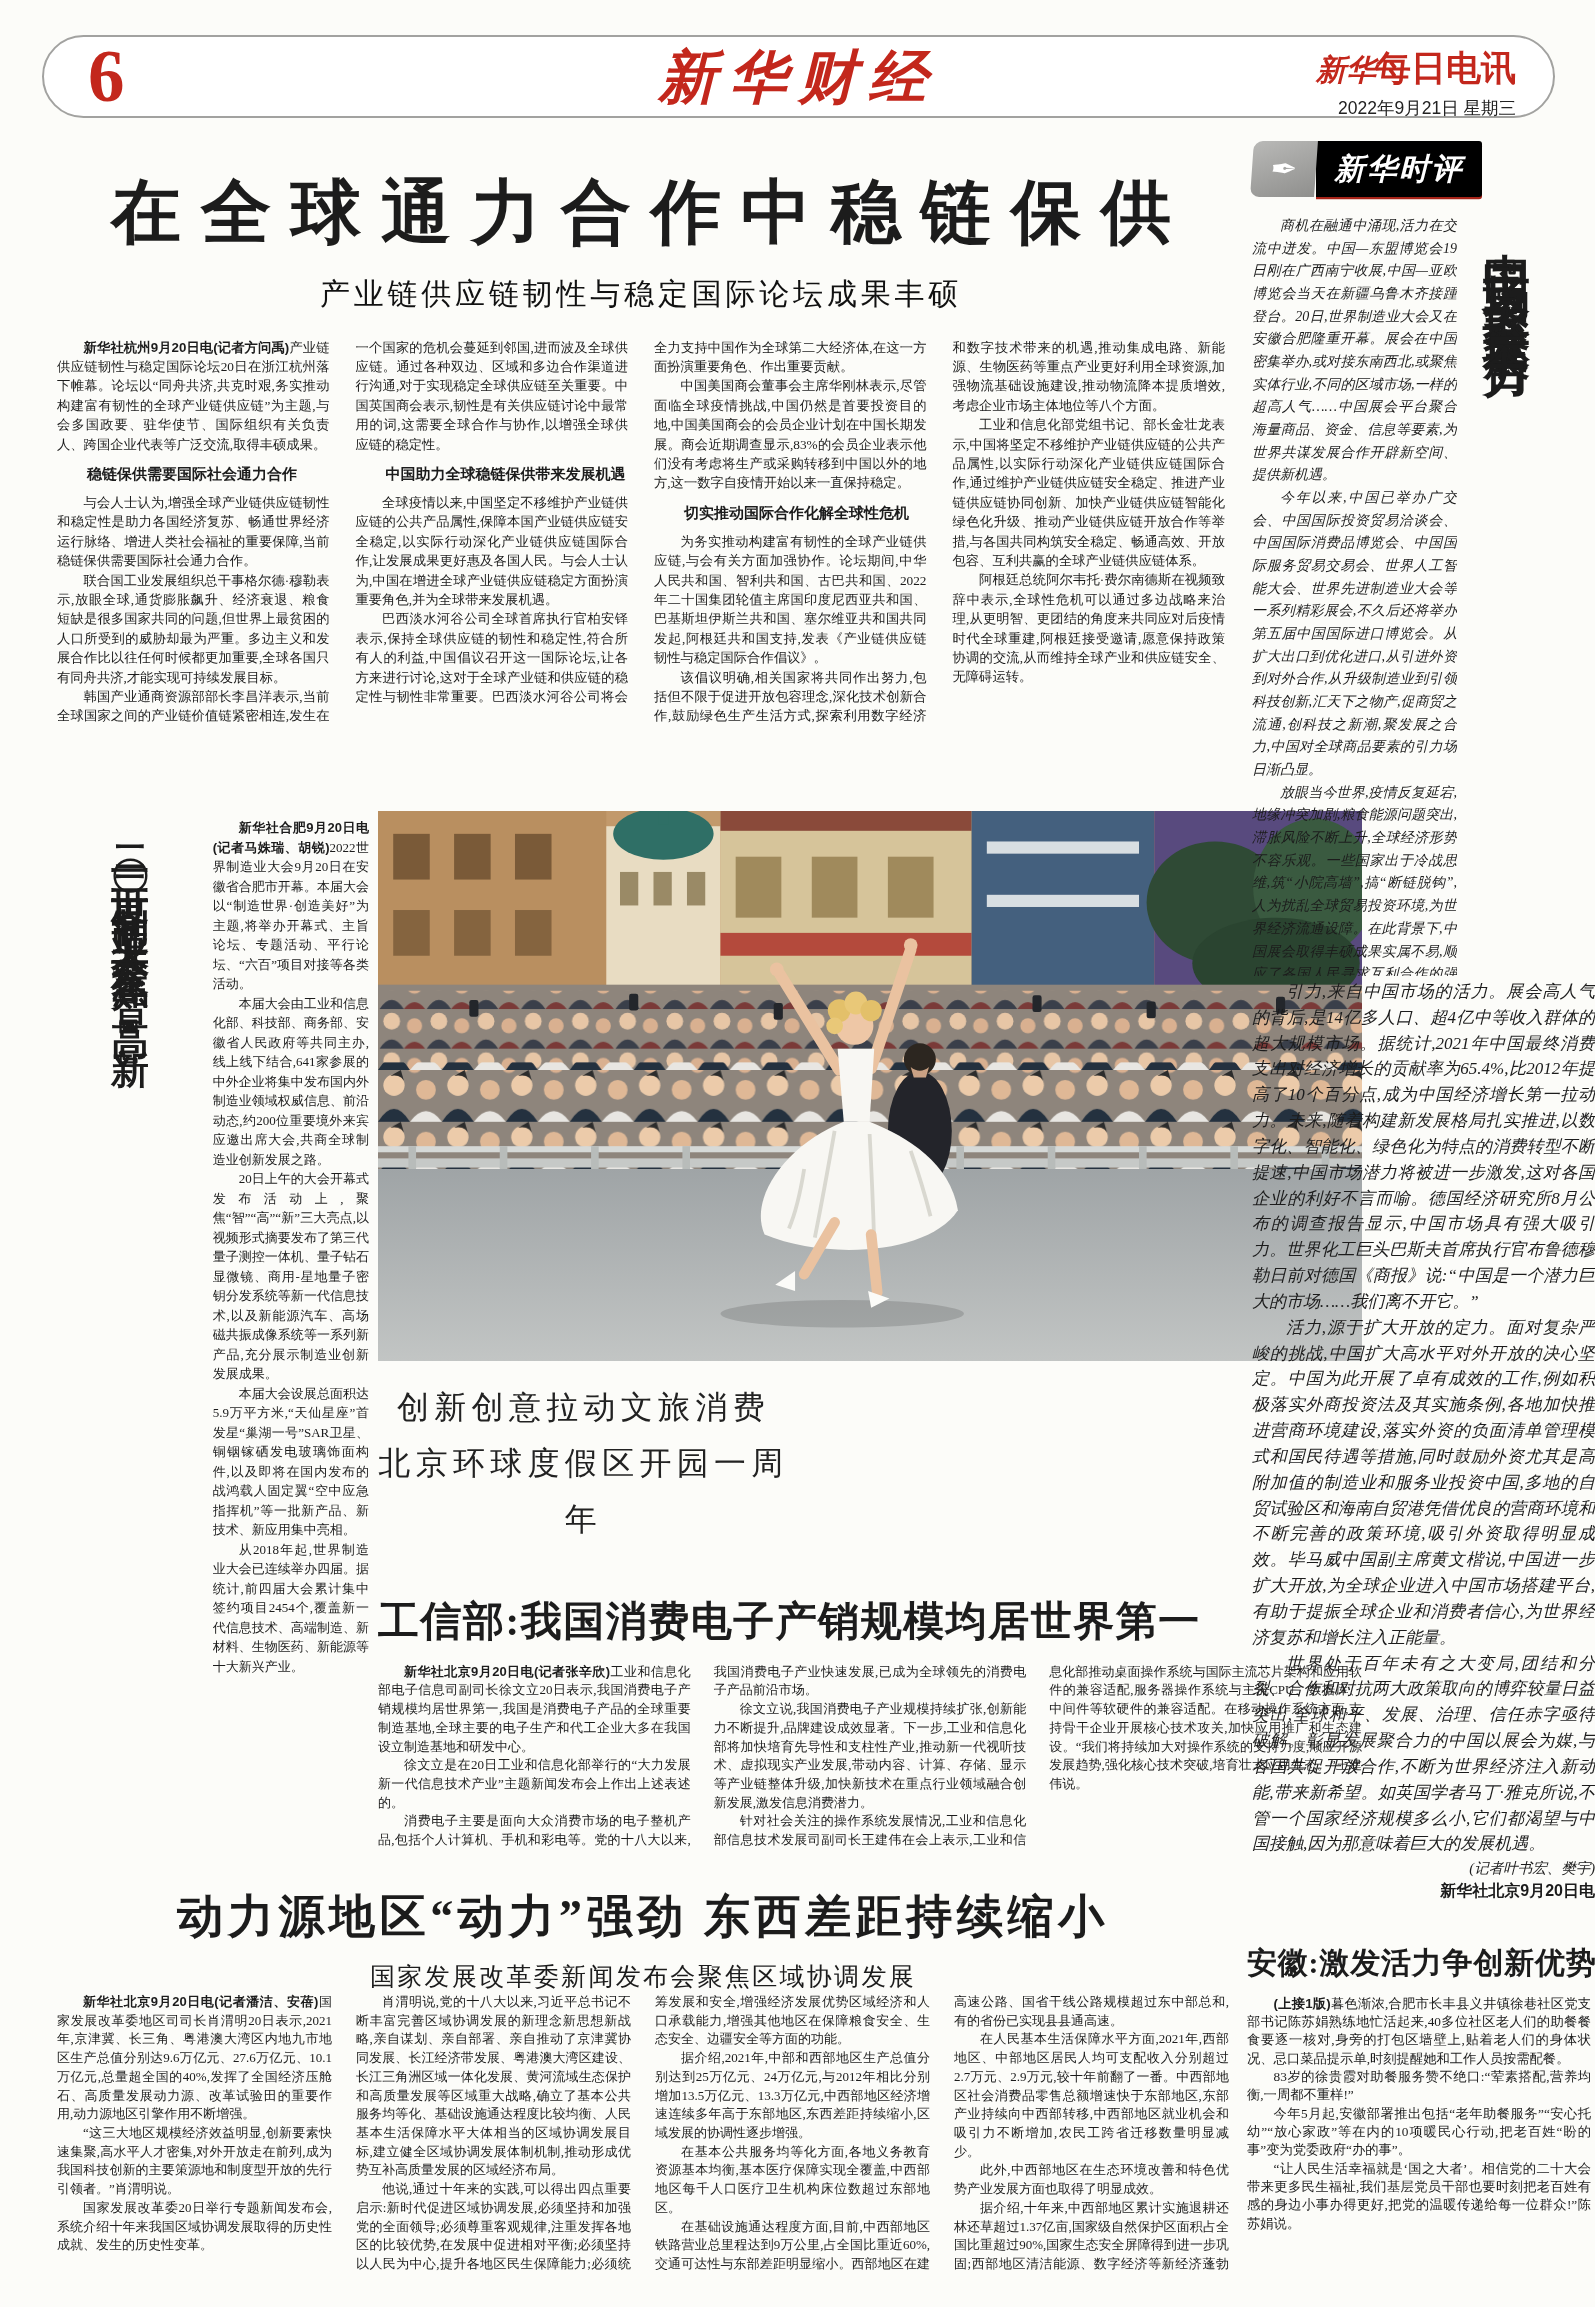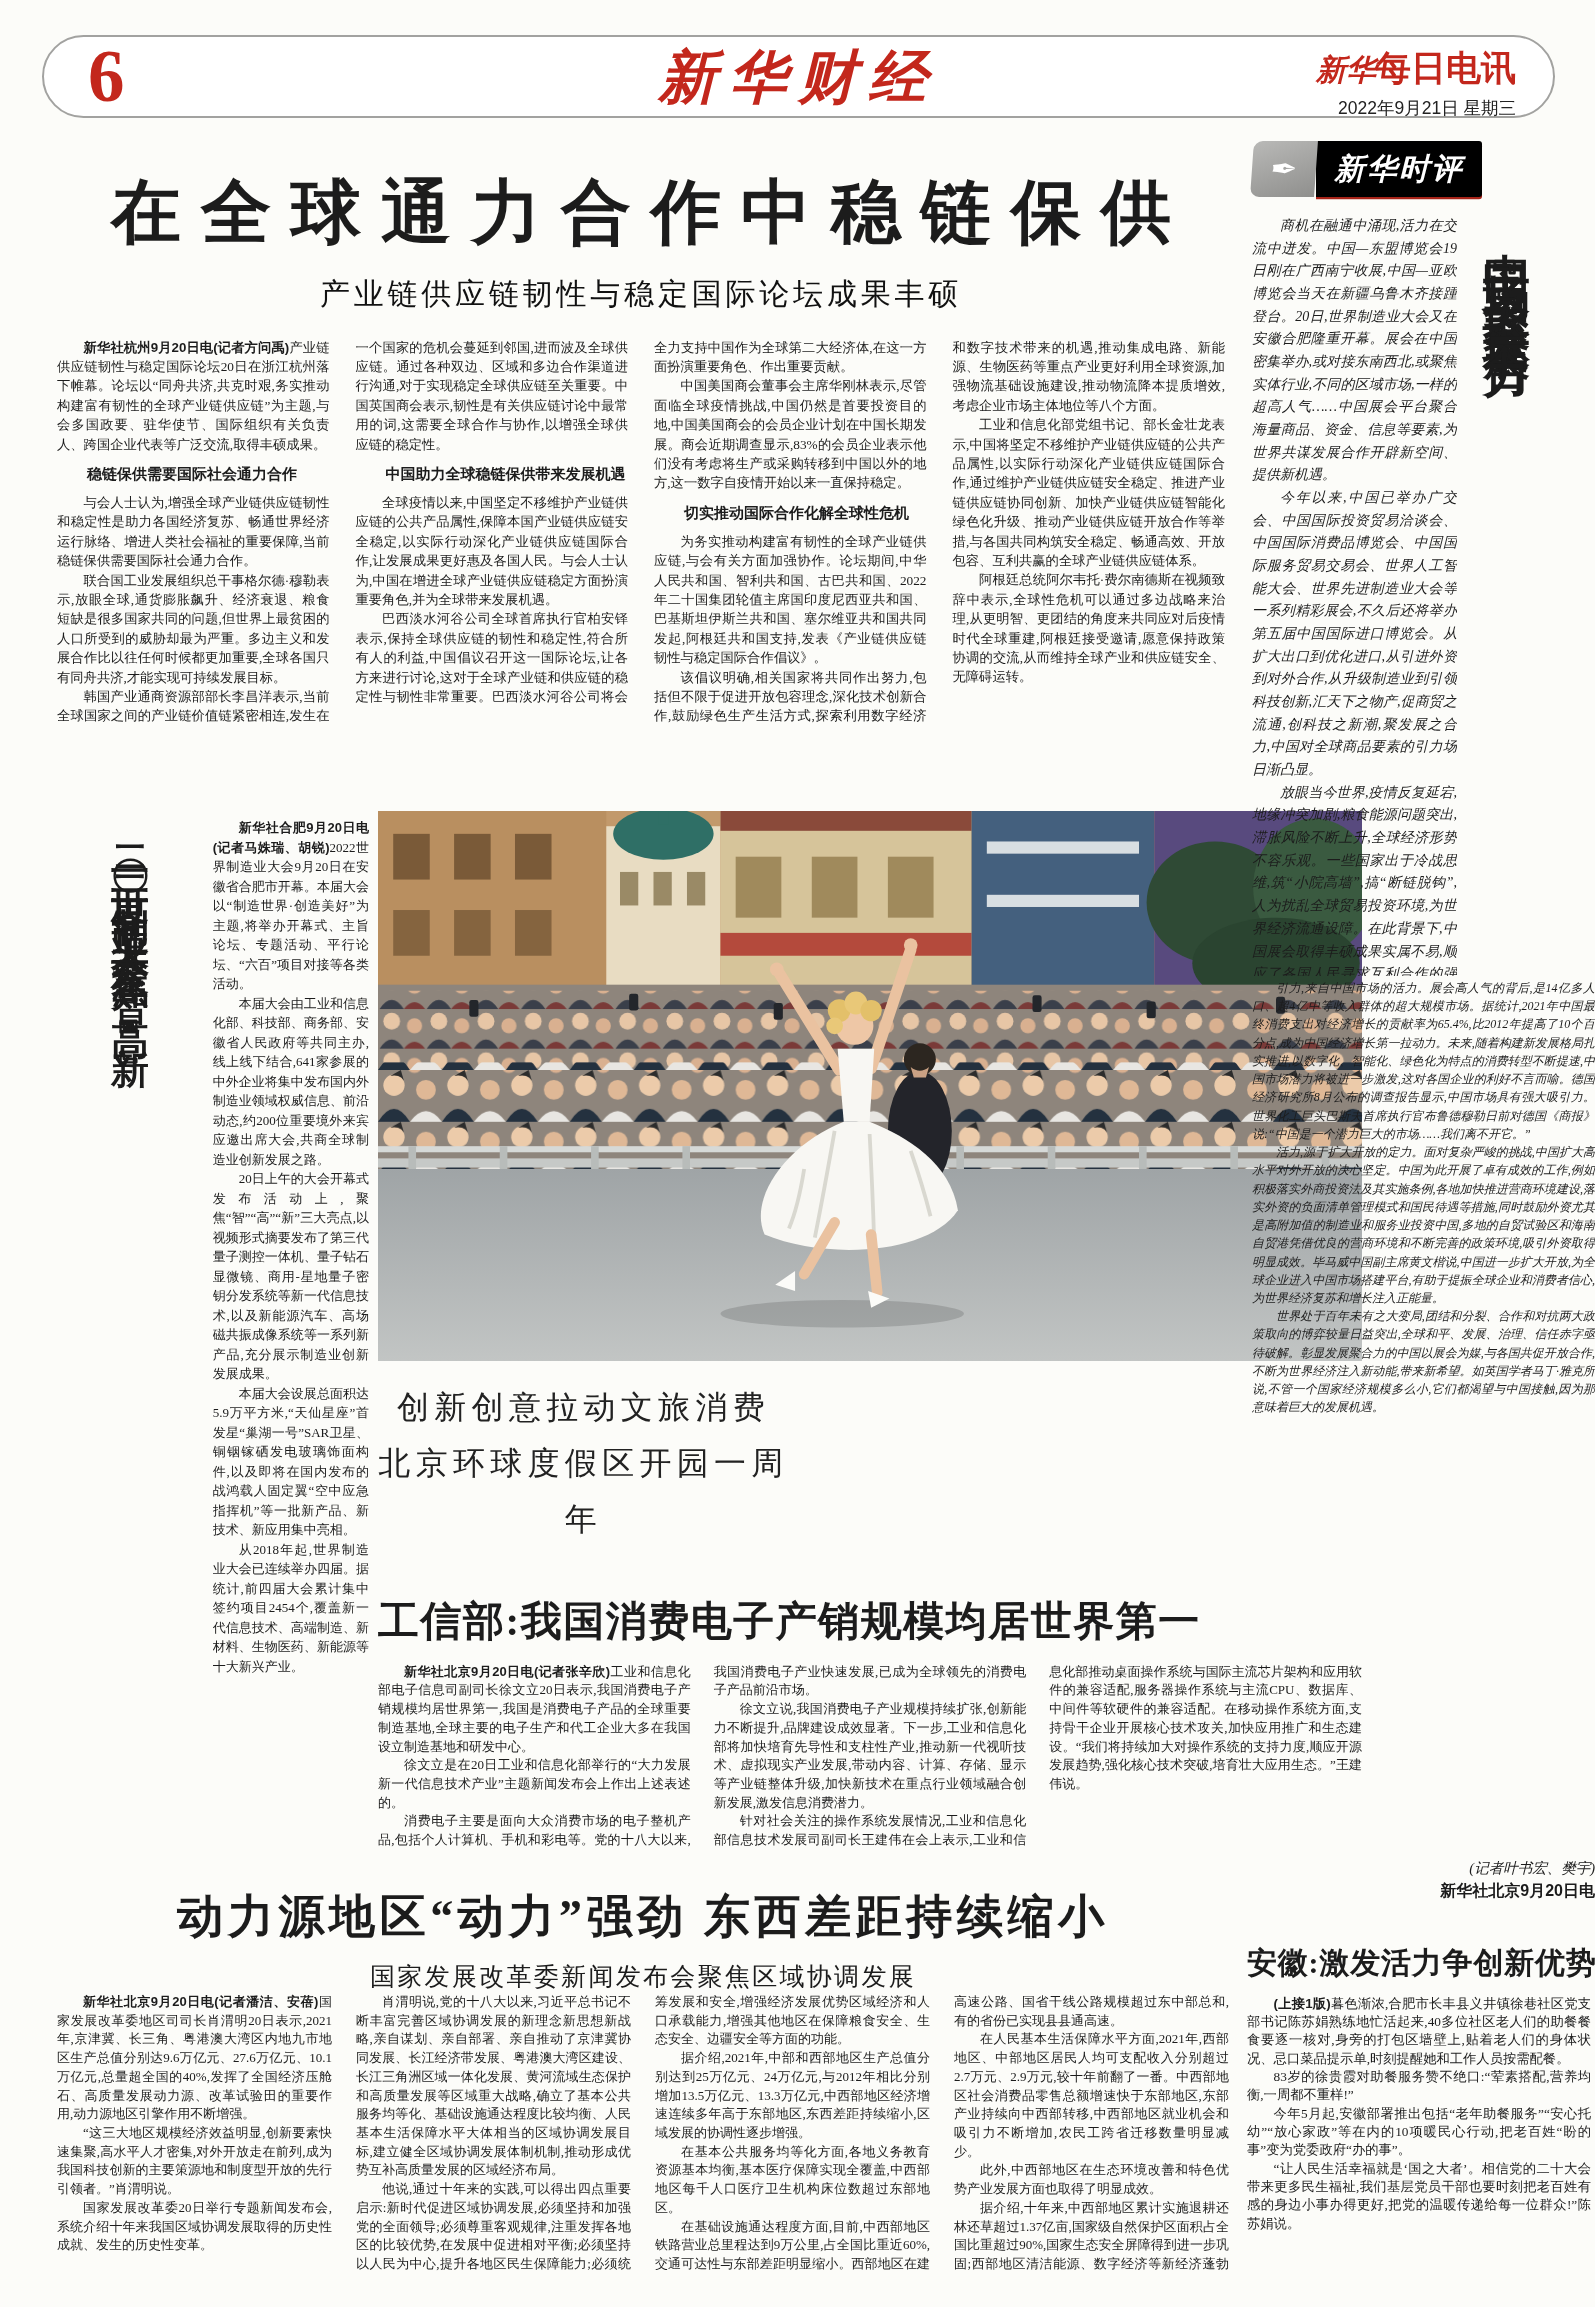--- a/index.html
+++ b/index.html
@@ -66,21 +66,21 @@
   .badge-icon{width:64px;height:56px;background:linear-gradient(160deg,#b9b9b7,#8f8f8d);
               border-radius:9px 0 0 9px;display:flex;align-items:center;justify-content:center;
               color:#fff;font-size:32px;transform:skewX(-4deg);}
   .badge-label{flex:1;background:#000000;color:#fff;display:flex;align-items:center;justify-content:center;
                font-family:"Liberation Sans",sans-serif;font-weight:bold;font-size:30px;font-style:italic;letter-spacing:2.3px;
                border-radius:0 3px 3px 0;box-shadow:0 2.3px 0 #a82318;}
   .comm-upper{margin-top:18px;display:flex;height:761px;}
   .comm-col{width:219px;overflow:hidden;font-style:italic;font-size:14px;line-height:1.62;text-align:justify;}
   .comm-headline{margin-left:auto;writing-mode:vertical-rl;text-orientation:upright;
                  font-size:47px;font-weight:bold;letter-spacing:7.6px;line-height:99px;width:99px;}
-  .comm-lower{margin-top:3px;height:874px;overflow:hidden;font-style:italic;font-size:12px;line-height:1.52;text-align:justify;}
+  .comm-lower{margin-top:3px;height:874px;overflow:hidden;font-style:italic;font-size:17px;line-height:1.52;text-align:justify;}
   .comm-p{margin:0;text-indent:2em;}
   .comm-byline{text-align:right;font-style:italic;font-size:14.5px;margin-top:6px;}
   .comm-sign{text-align:right;font-weight:bold;font-family:"Liberation Sans",sans-serif;font-size:16px;margin-top:3px;}
 
   
   .anhui{position:absolute;left:1247px;top:1943px;width:344px;}
   .anhui h2{margin:0;text-align:center;font-size:30px;font-weight:bold;letter-spacing:0.8px;white-space:nowrap;}
   .anhui-body{margin-top:10.7px;height:304px;overflow:hidden;font-size:13.3px;line-height:1.38;text-align:justify;}
 </style>
 </head>

